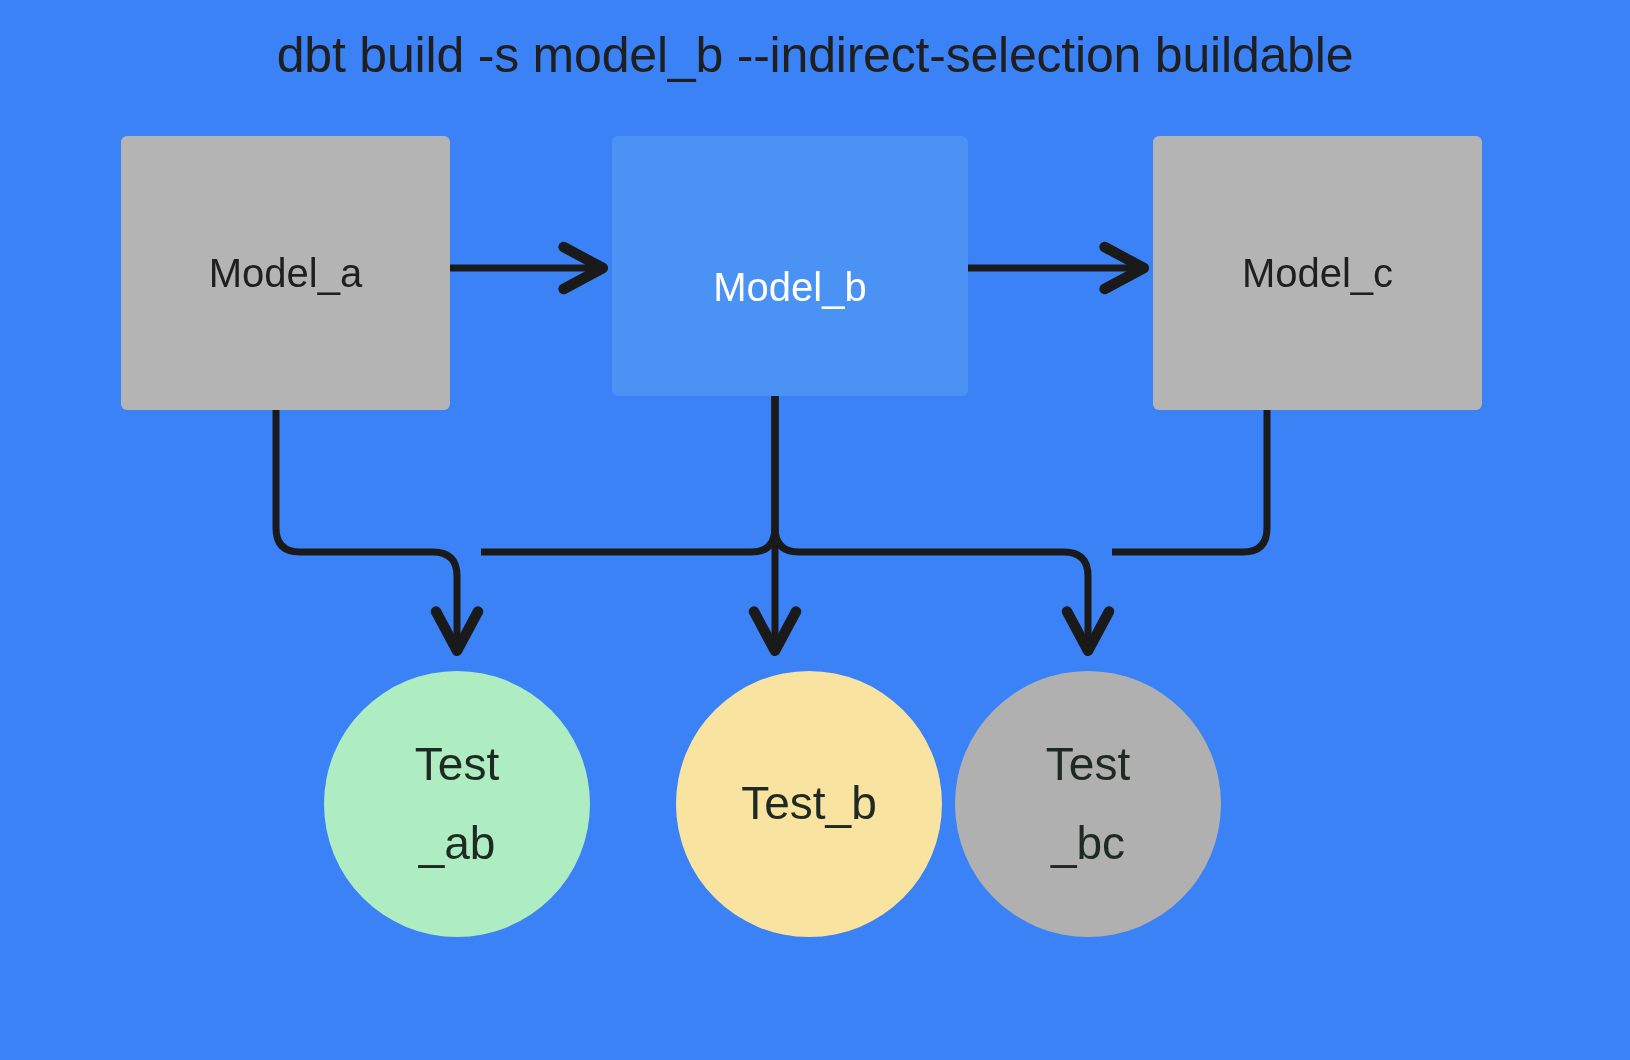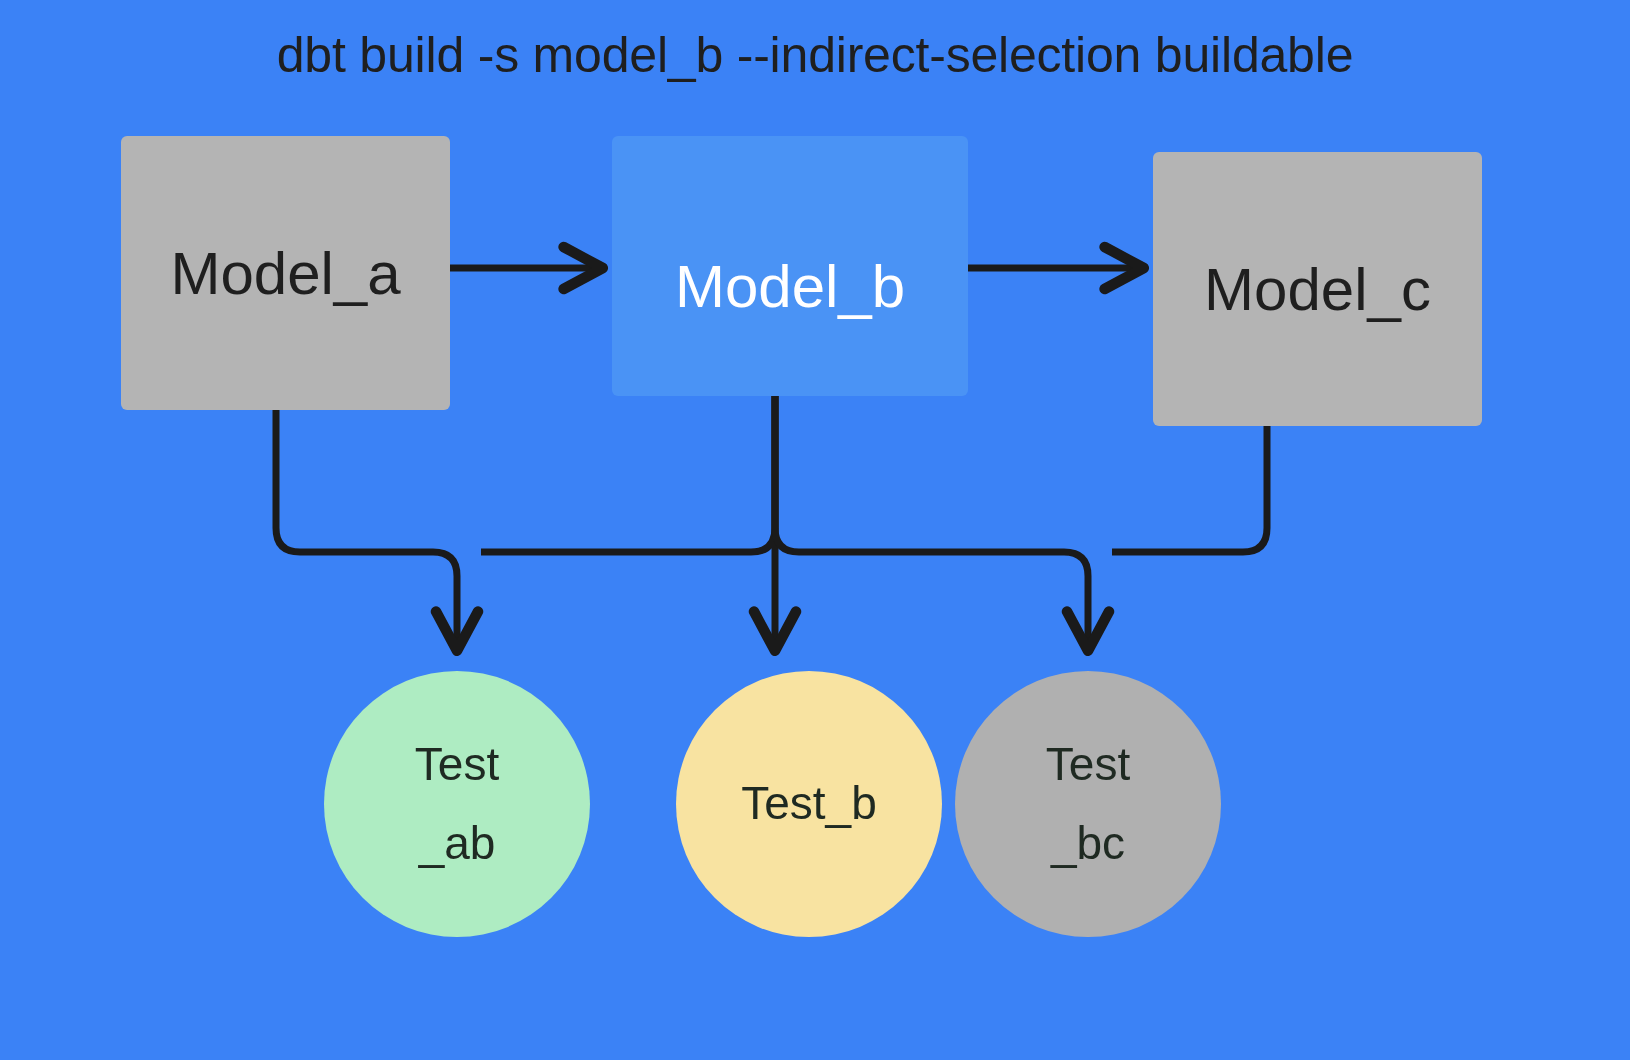--- a/index.html
+++ b/index.html
@@ -34,21 +34,21 @@
   .node-box {
     position: absolute;
     border-radius: 6px;
     display: flex;
     align-items: center;
     justify-content: center;
     box-sizing: border-box;
   }
   .node-box .node-label {
     font-family: "Liberation Sans", sans-serif;
-    font-size: 60px;
+    font-size: 40px;
     font-weight: 400;
     line-height: 1.05;
     text-align: center;
     white-space: nowrap;
   }
   .node-circle {
     position: absolute;
     border-radius: 50%;
     display: flex;
     align-items: center;
@@ -106,21 +106,21 @@
   </svg>
 
   <div class="node-box" style="left:121px; top:136px; width:329px; height:274px; background:#b4b4b4;">
     <span class="node-label" style="color:#1f1f1f;">Model_a</span>
   </div>
 
   <div class="node-box" style="left:612px; top:136px; width:356px; height:260px; background:#4a93f5;">
     <span class="node-label" style="color:#ffffff;margin-top:41px;">Model_b</span>
   </div>
 
-  <div class="node-box" style="left:1153px; top:152px; width:329px; height:274px; background:#b4b4b4;">
+  <div class="node-box" style="left:1153px; top:136px; width:329px; height:274px; background:#b4b4b4;">
     <span class="node-label" style="color:#1f1f1f;">Model_c</span>
   </div>
 
   <div class="node-circle" style="left:324px; top:671px; width:266px; height:266px; background:#aeecc2;">
     <span class="node-label" style="color:#1f2a22;">Test
 _ab</span>
   </div>
 
   <div class="node-circle" style="left:676px; top:671px; width:266px; height:266px; background:#f8e3a1;">
     <span class="node-label" style="color:#1f2a22;">Test_b</span>

